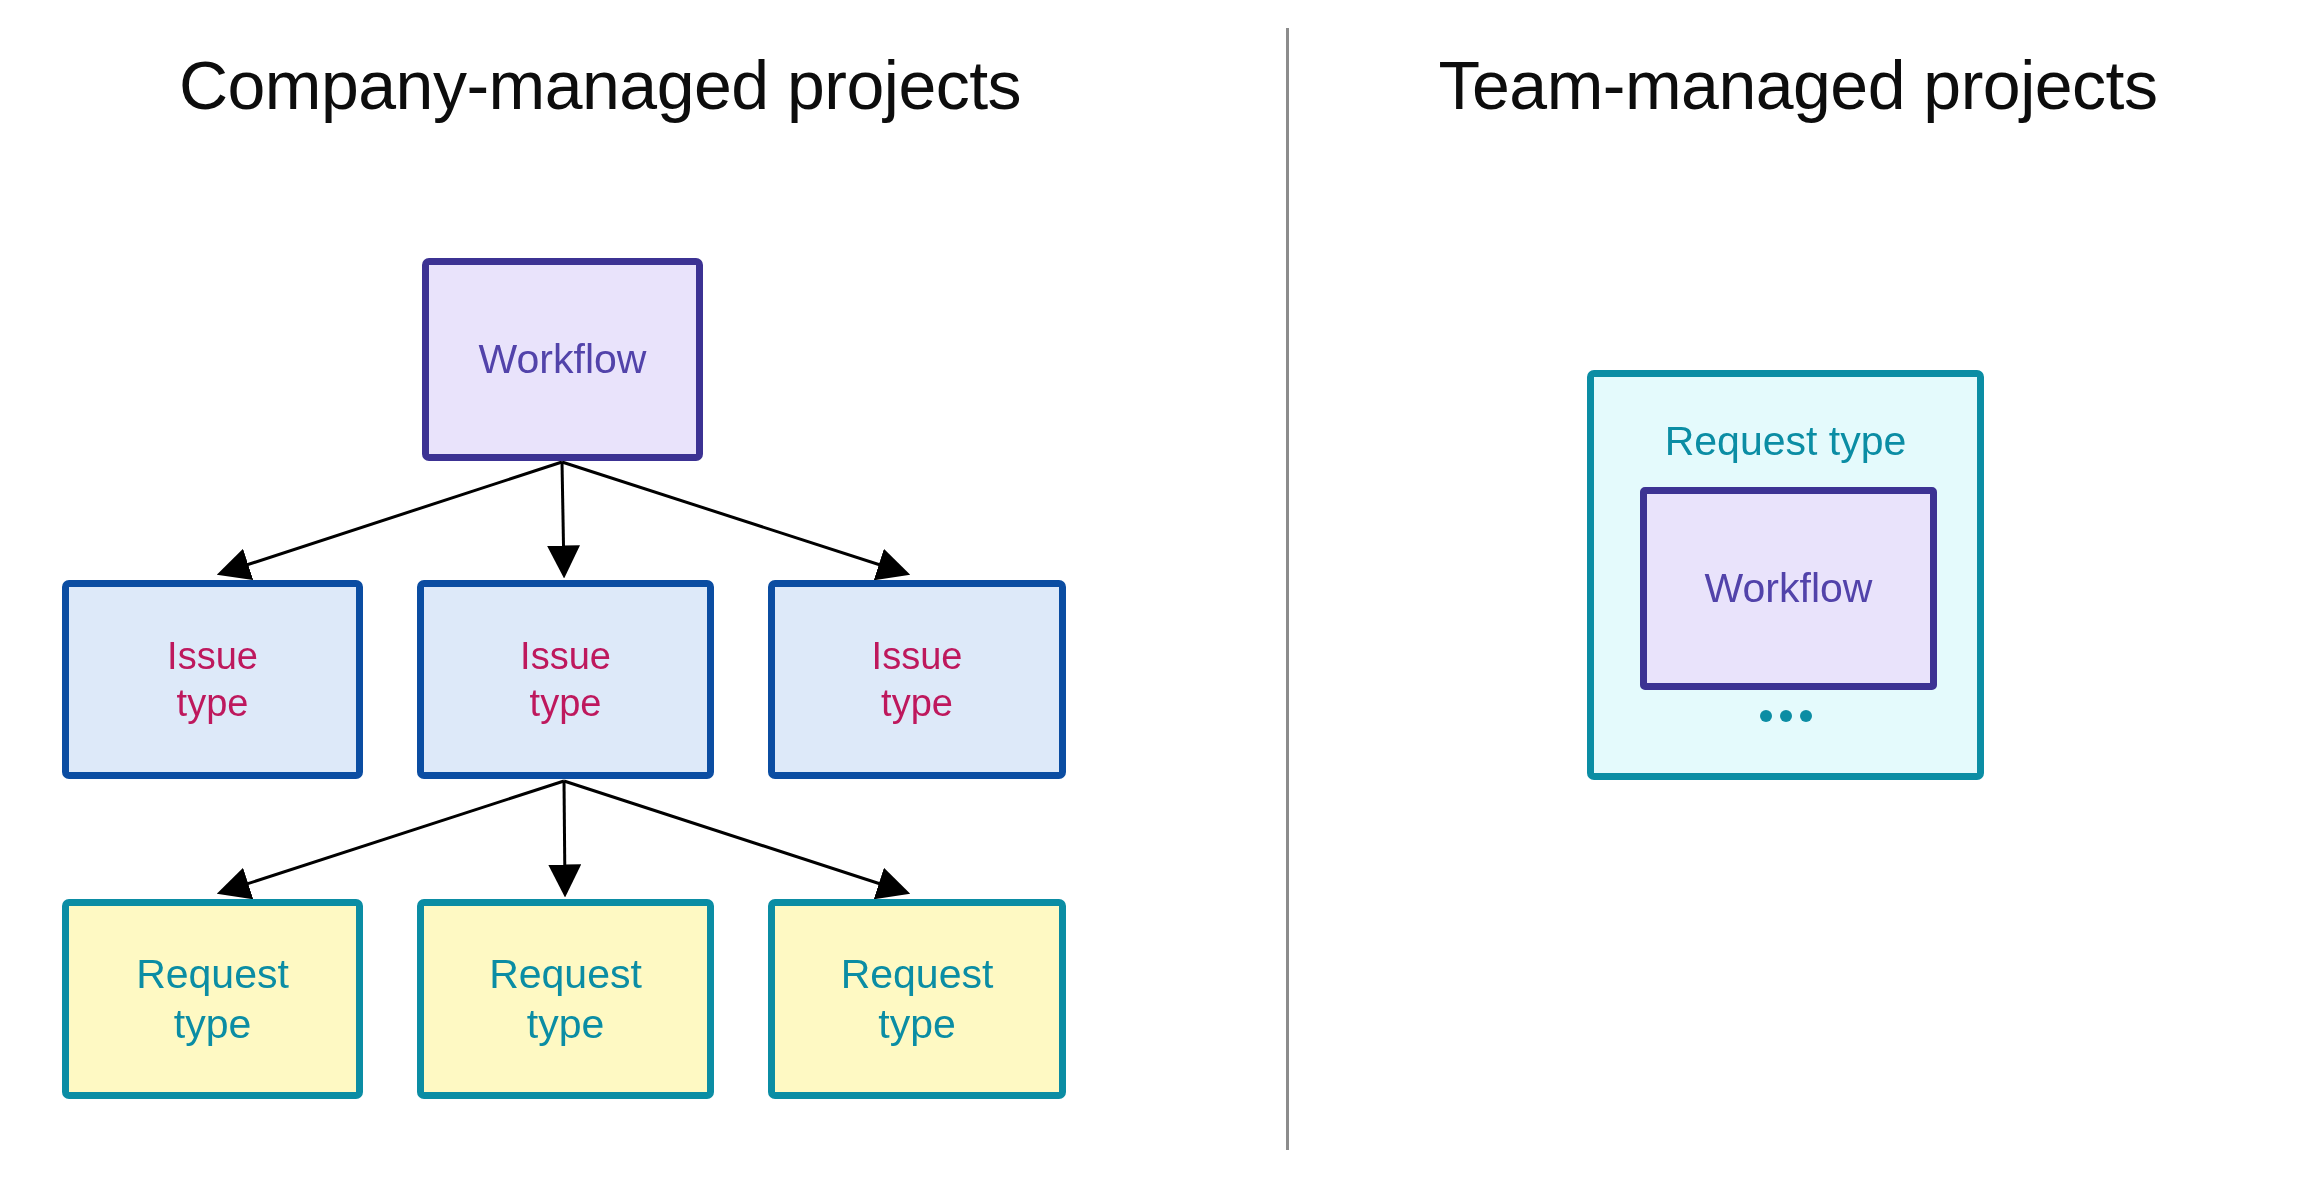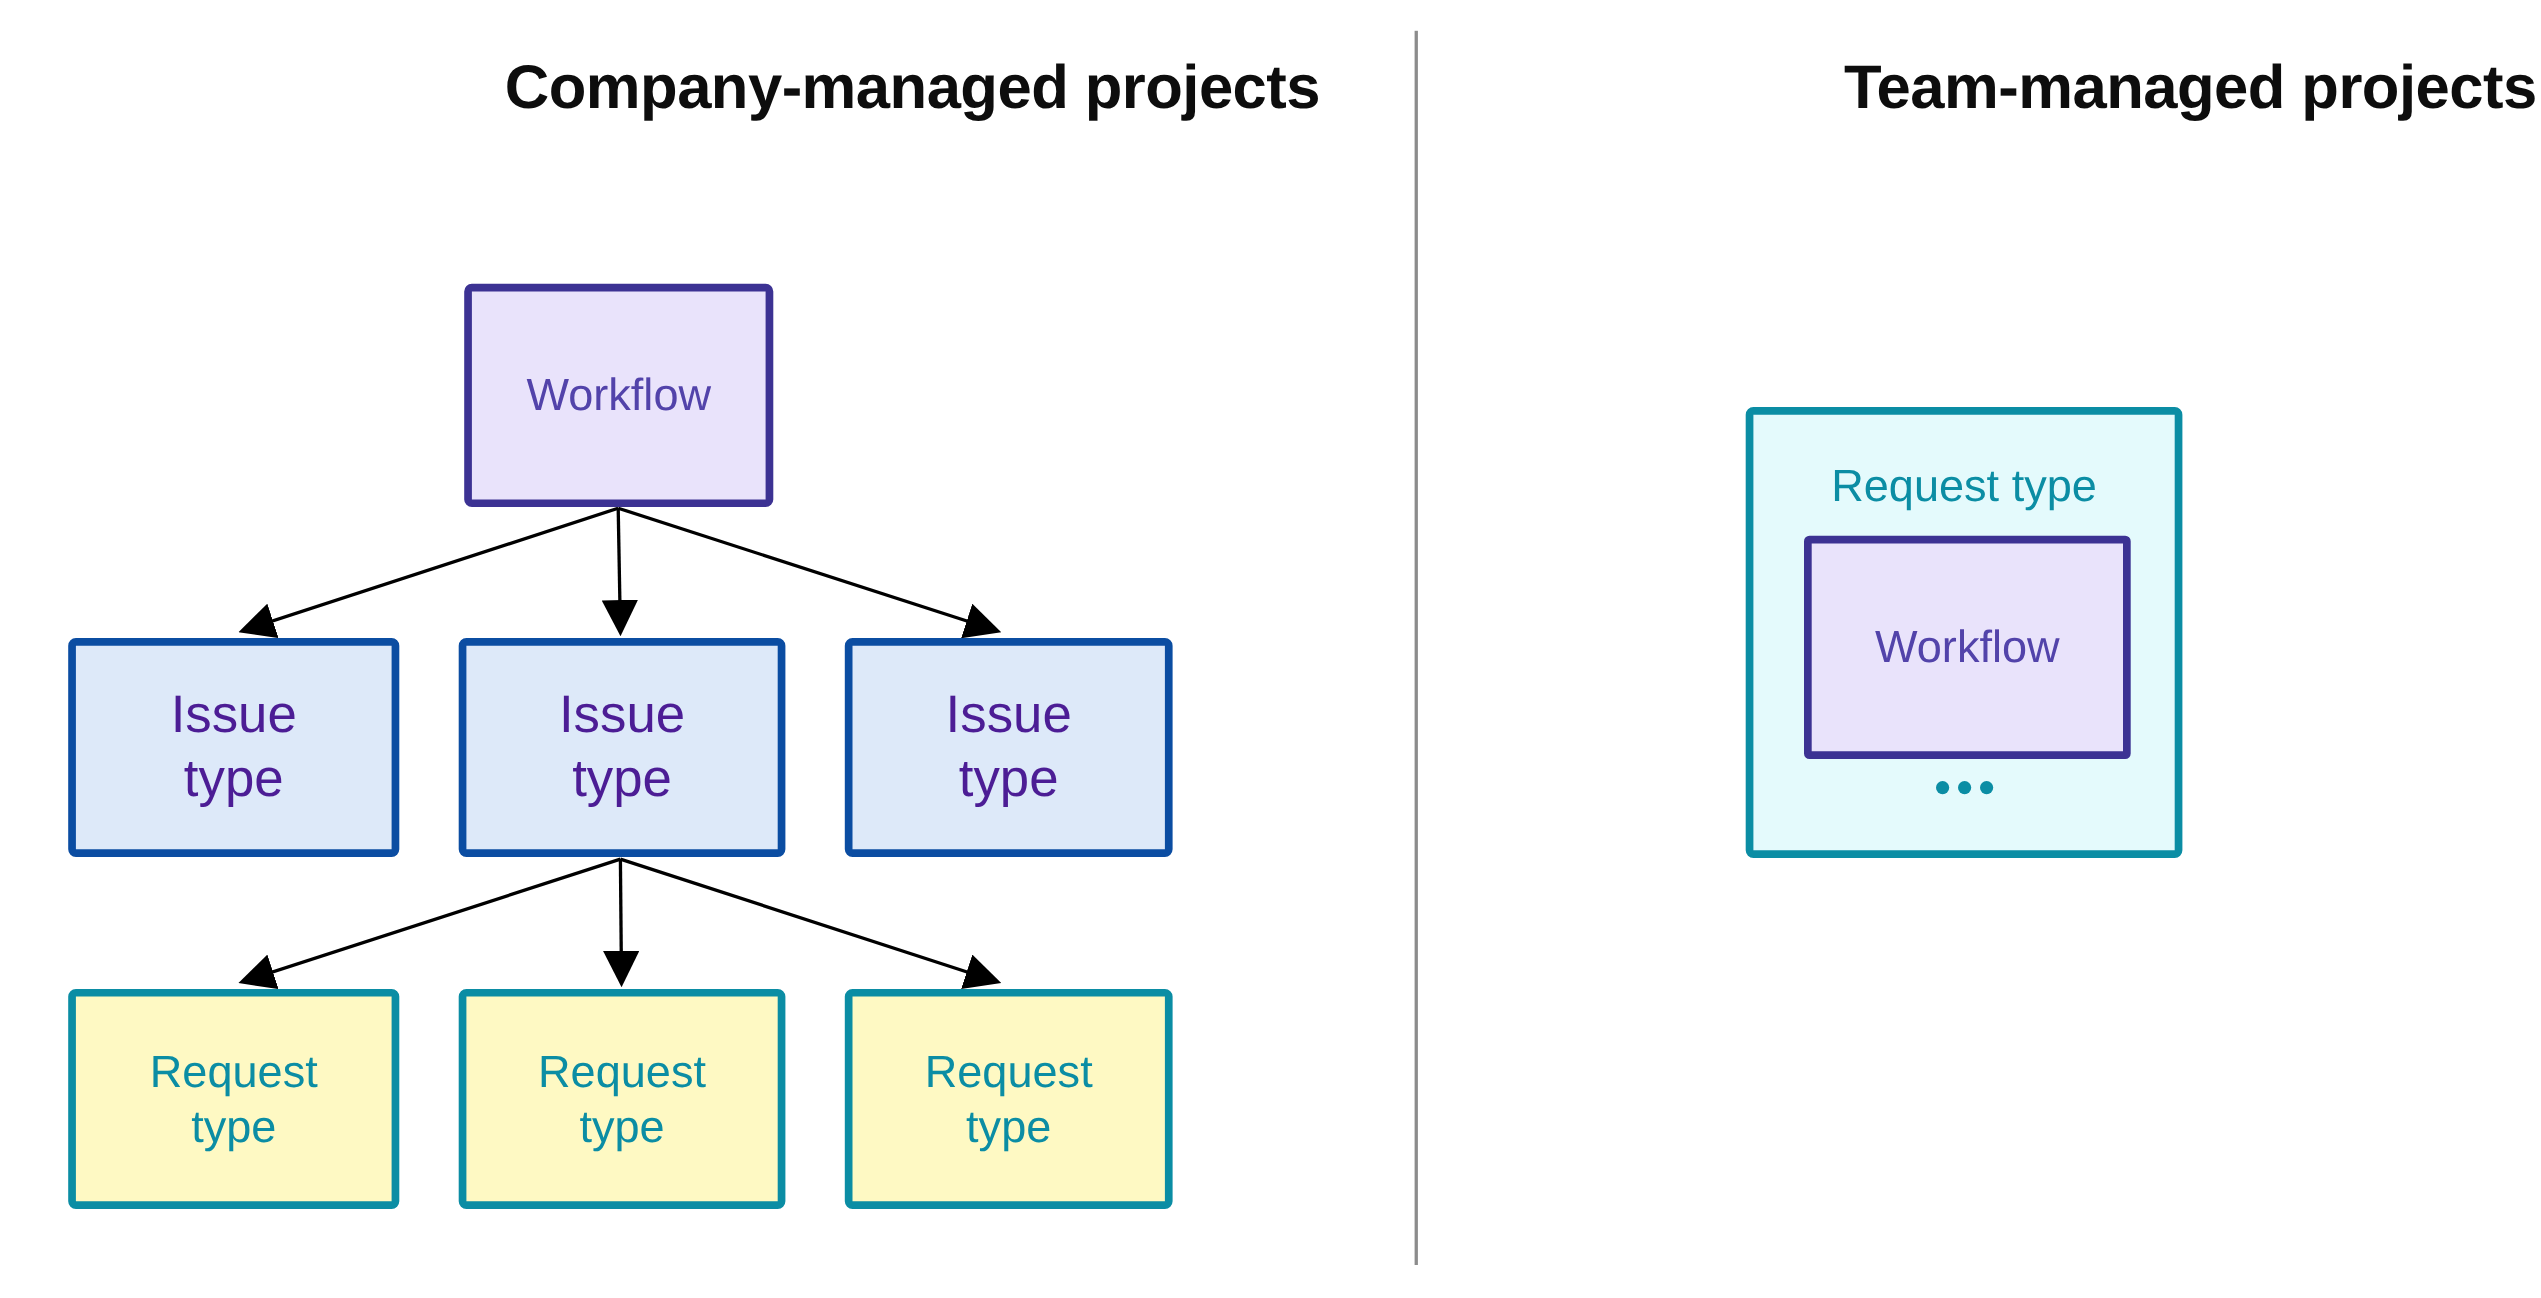--- a/index.html
+++ b/index.html
@@ -13,26 +13,26 @@
   #canvas {
     position: relative;
     width: 2310px;
     height: 1180px;
     background: #ffffff;
   }
 
   
   .panel-title {
     position: absolute;
-    font-size: 56px;
-    font-weight: 700;
+    font-size: 68px;
+    font-weight: 400;
     color: #0d0d0d;
     letter-spacing: -0.5px;
     white-space: nowrap;
-    text-align: right;
+    text-align: center;
     line-height: 1.1;
   }
   #title-left  { left: 0px;    top: 48px; width: 1200px; }
   #title-right { left: 1290px; top: 48px; width: 1016px; }
 
   
   #divider {
     position: absolute;
     left: 1286px;
     top: 28px;
@@ -58,22 +58,22 @@
     border-width: 7px;
     border-color: #3c3293;
     background: #e9e3fb;
     color: #5243aa;
     font-size: 41px;
   }
   .node-issue {
     border-width: 7px;
     border-color: #0b4da2;
     background: #dde9f9;
-    color: #4c1d95;
-    font-size: 48px;
+    color: #be185d;
+    font-size: 38px;
   }
   .node-request {
     border-width: 7px;
     border-color: #0b8da4;
     background: #fef9c3;
     color: #0b8da4;
     font-size: 41px;
   }
 
   

